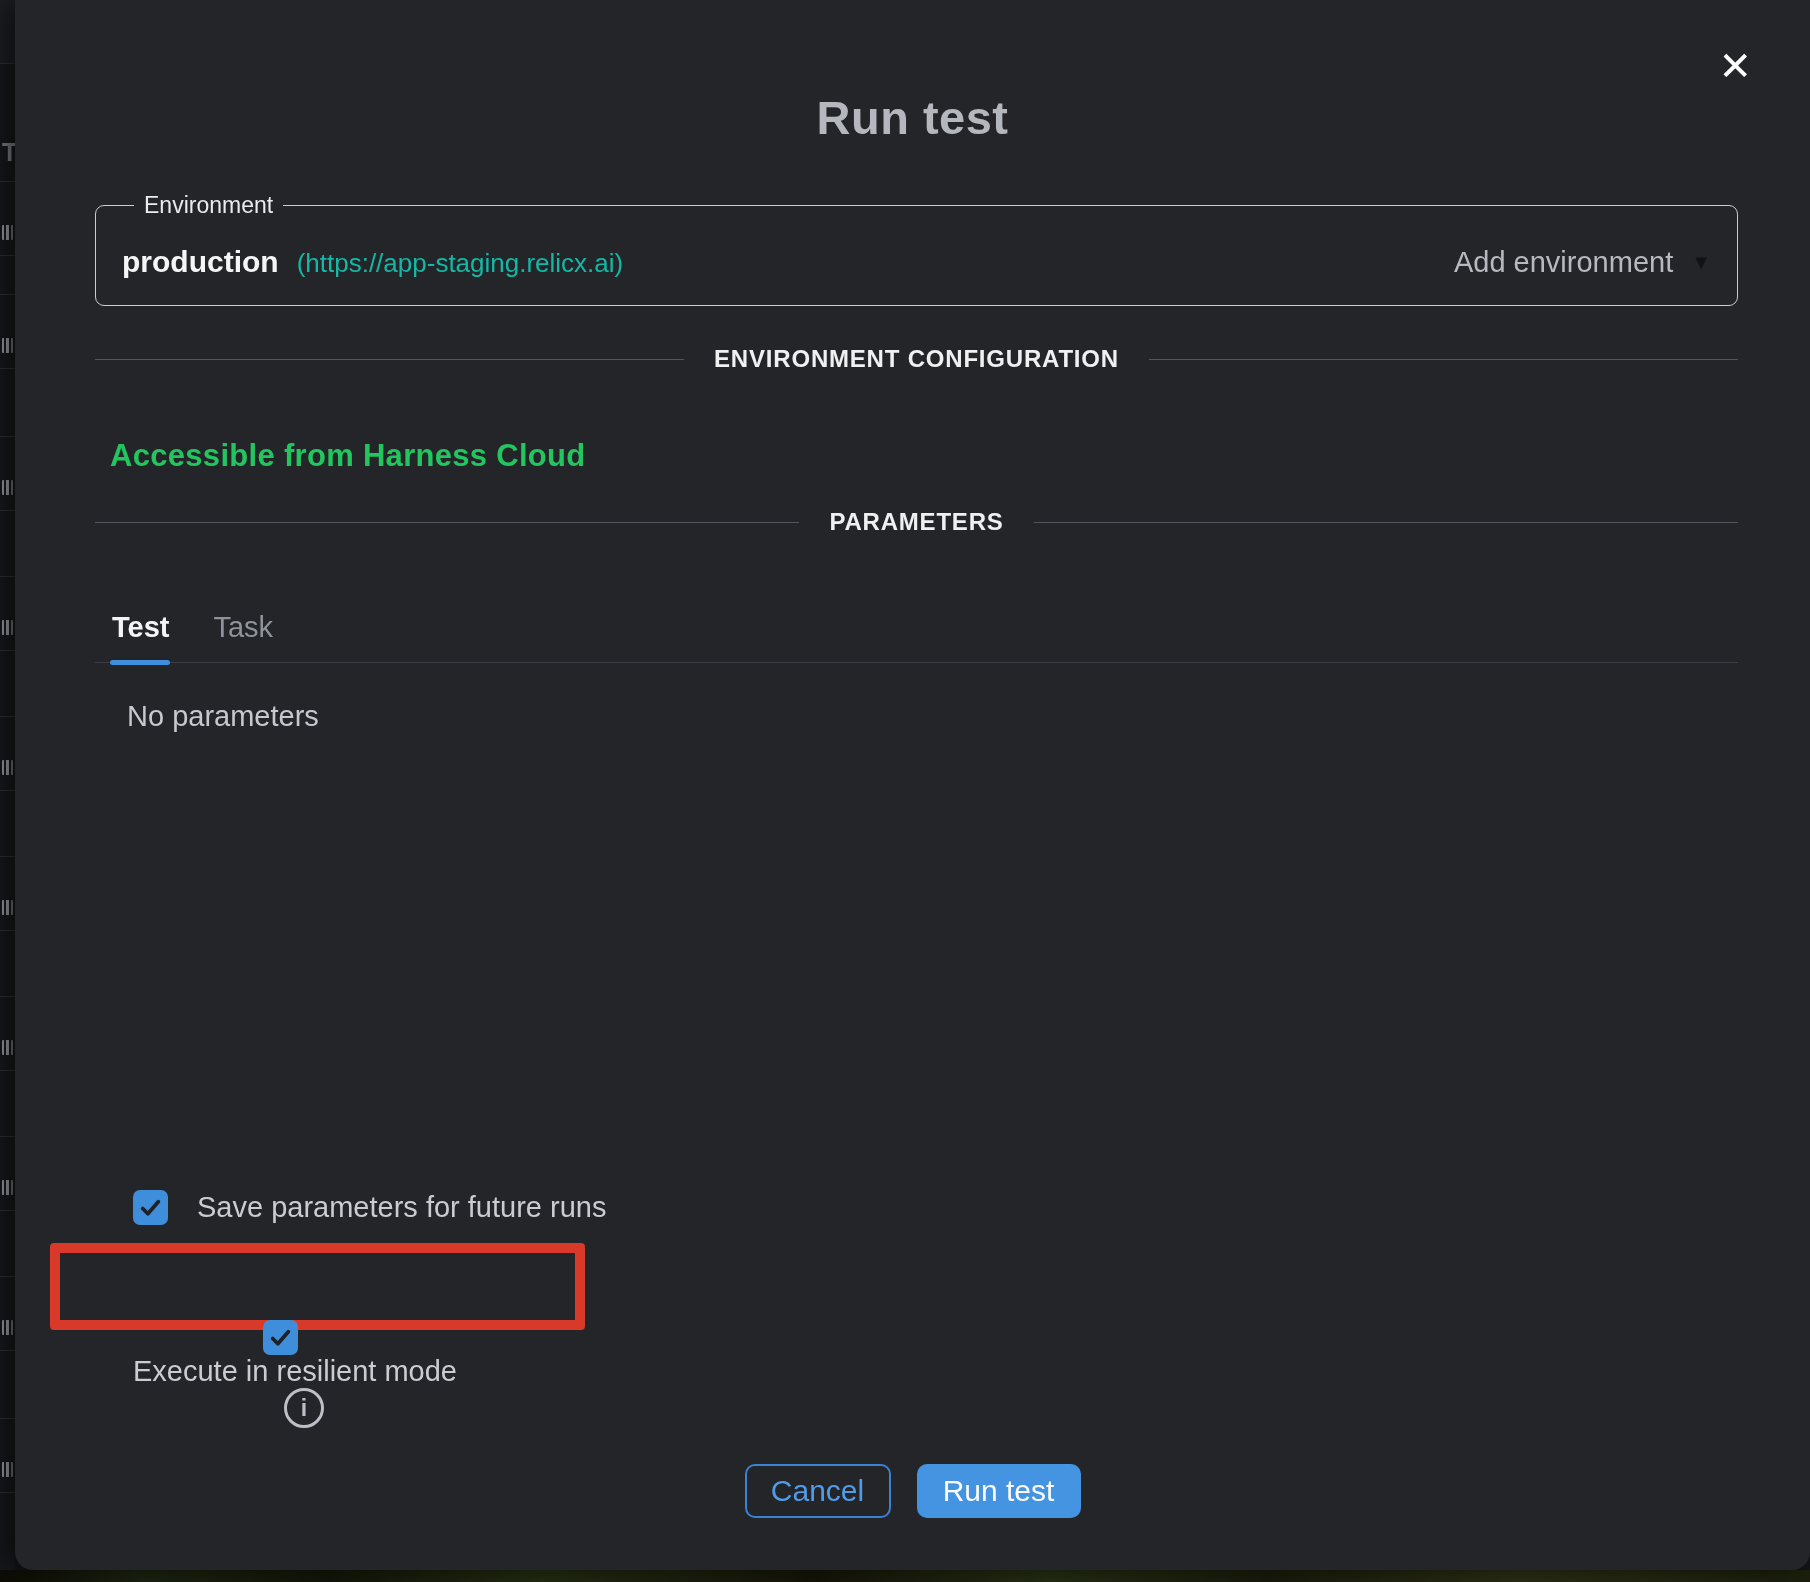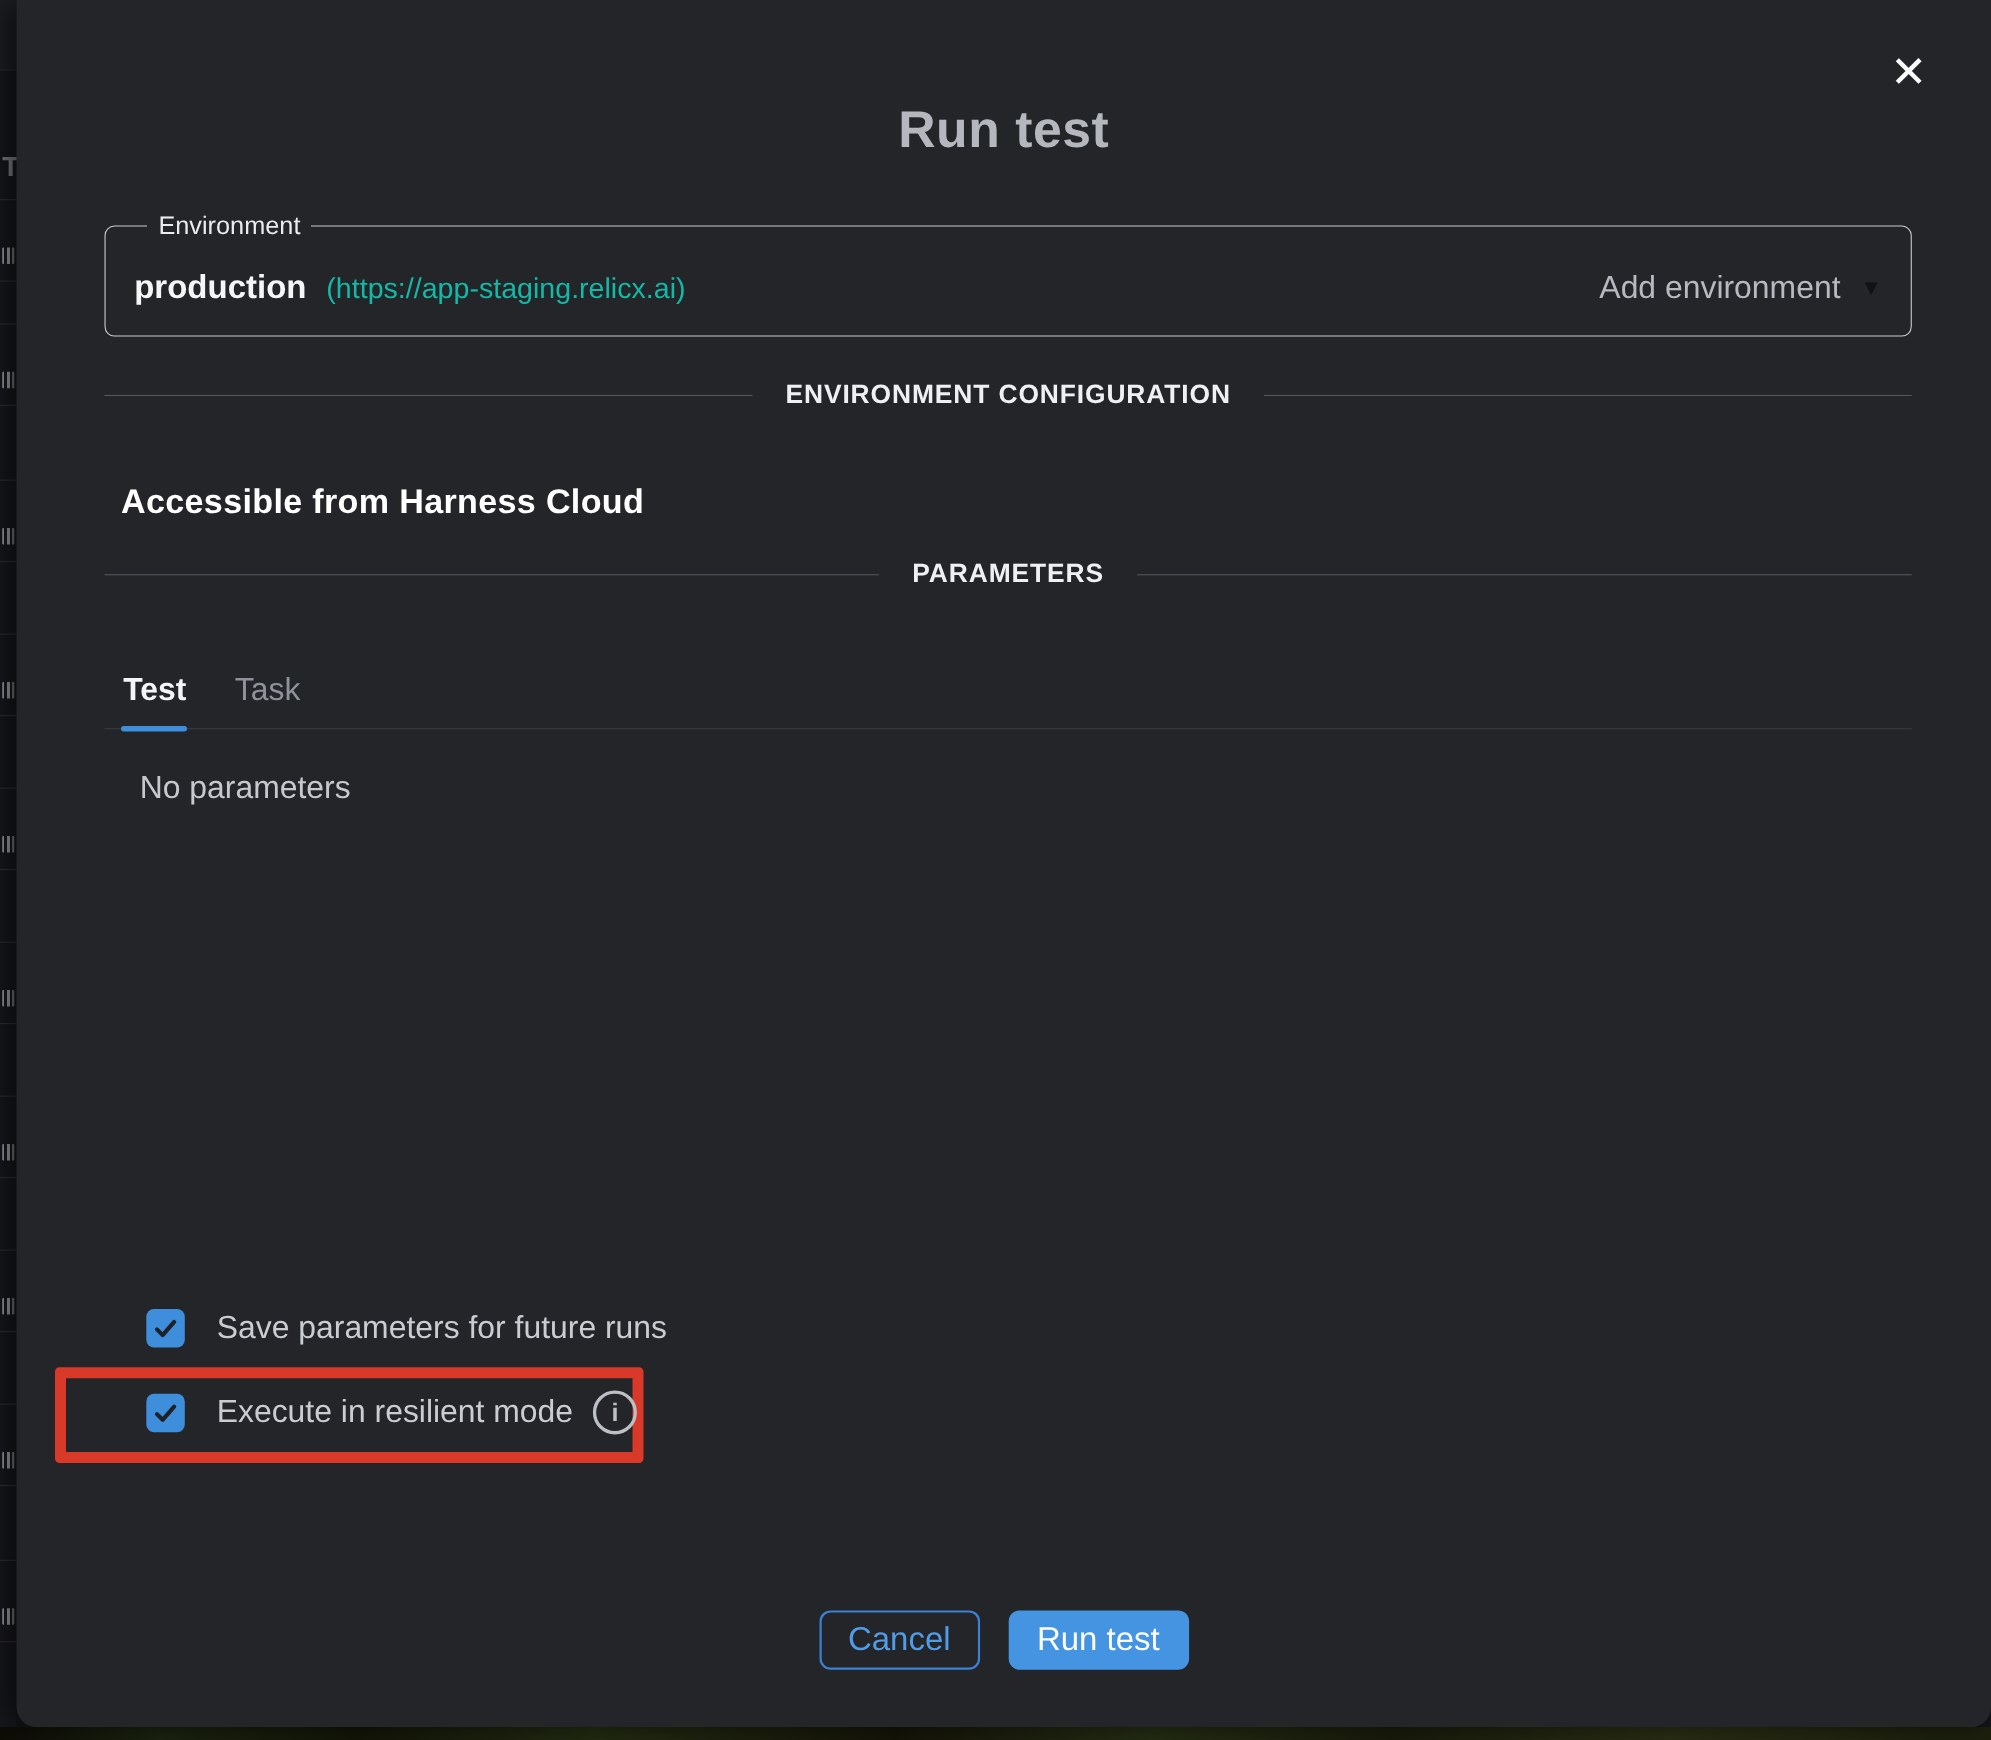--- a/index.html
+++ b/index.html
@@ -62,21 +62,21 @@
   .divider::before,.divider::after{content:"";flex:1;height:1px;background:#53565c;}
   .divider-label{
     margin:0 30px;font-size:24px;font-weight:bold;color:#eff0f2;
     letter-spacing:.8px;white-space:nowrap;
   }
   .div-envconf{top:344px;}
   .div-params{top:507px;}
 
   .access-note{
     position:absolute;left:95px;top:438px;
-    font-size:31px;font-weight:bold;color:#ffffff;letter-spacing:.3px;
+    font-size:31px;font-weight:bold;color:#22c55e;letter-spacing:.3px;
   }
 
   
   .tabs{
     position:absolute;left:80px;right:72px;top:592px;height:71px;
     border-bottom:1px solid #3a3d43;display:flex;align-items:center;
     gap:44px;padding-left:17px;box-sizing:border-box;
   }
   .tab{font-size:29px;cursor:pointer;}
   .tab.active{color:#f3f4f6;font-weight:600;}
@@ -84,21 +84,21 @@
   .tab-indicator{
     position:absolute;left:15px;bottom:-3px;width:60px;height:5px;
     background:#3e8edb;border-radius:3px;
   }
 
   .no-params{position:absolute;left:112px;top:700px;font-size:29px;color:#c5c8cd;}
 
   
   .check-row{position:absolute;left:74px;height:42px;display:flex;align-items:center;padding-left:44px;}
   .row-1{top:1186px;}
-  .row-2{top:1263px;}
+  .row-2{top:1320px;flex-direction:column;}
   .row-3{top:1356px;}
   .cb{flex:0 0 auto;margin-right:29px;cursor:pointer;}
   .cb.checked{
     width:35px;height:35px;border-radius:7px;background:#3e8edb;
     display:flex;align-items:center;justify-content:center;
   }
   .cb.unchecked{
     width:27px;height:27px;border-radius:7px;border:4px solid #eff1f4;background:transparent;
   }
   .row-label{font-size:29px;color:#c9ccd1;cursor:pointer;}

